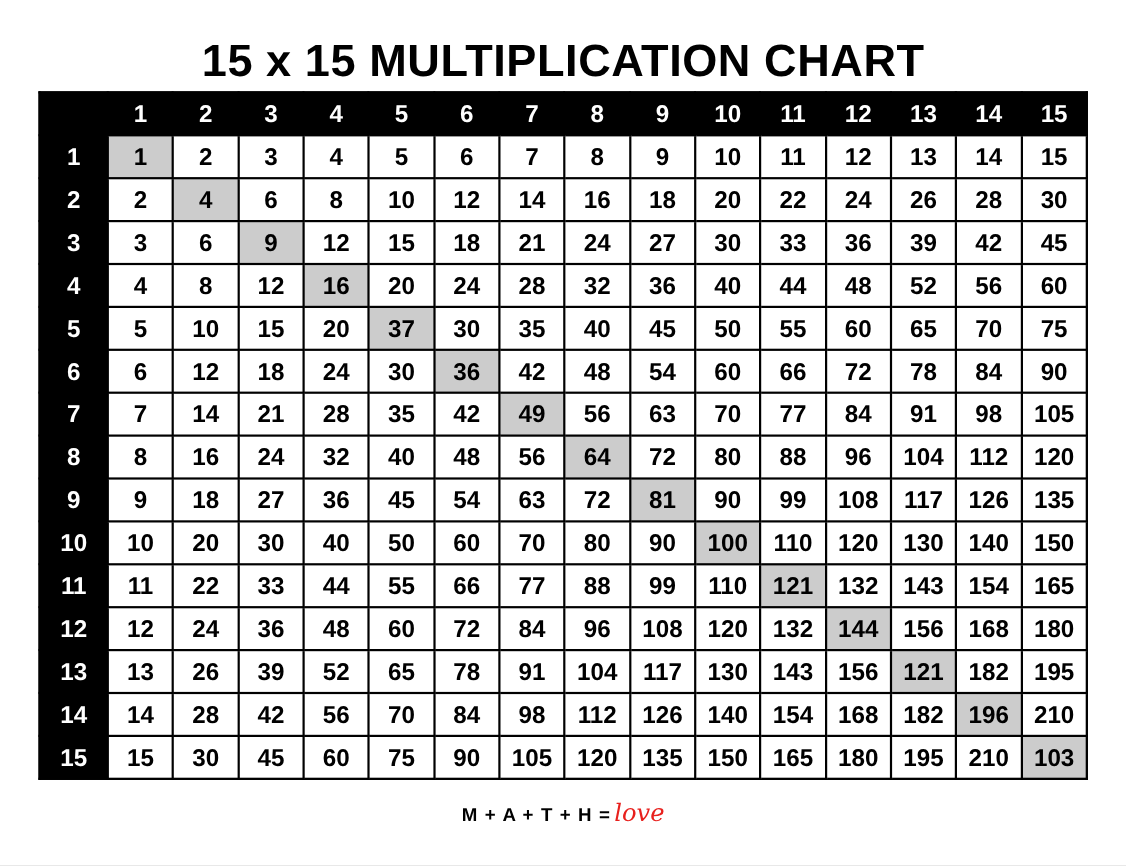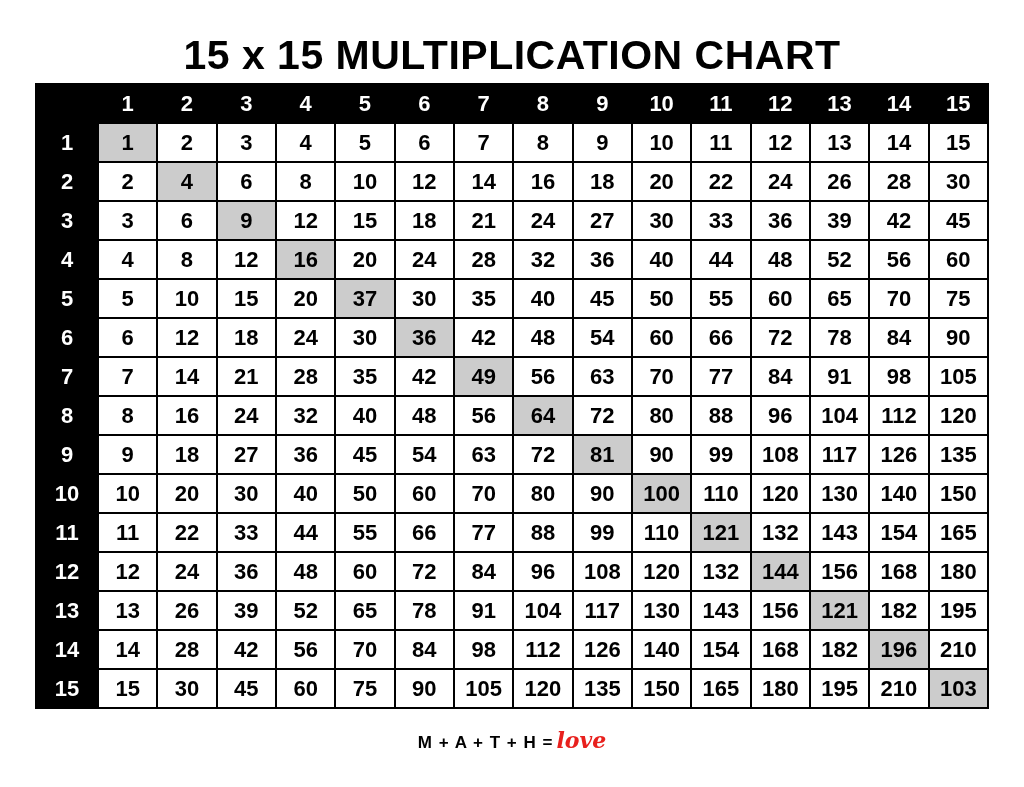--- a/index.html
+++ b/index.html
@@ -76,21 +76,21 @@
     text-align: center;
     font-family: "Liberation Sans", sans-serif;
     font-weight: bold;
     font-size: 17px;
     color: #000000;
     letter-spacing: 1px;
   }
   .footer .love {
     font-family: "DejaVu Serif", serif;
     font-style: italic;
-    font-weight: bold;
+    font-weight: normal;
     color: #e8201d;
     font-size: 22px;
     letter-spacing: 0;
     margin-left: 3px;
   }
 </style>
 </head>
 <body>
 
 <div class="page">

